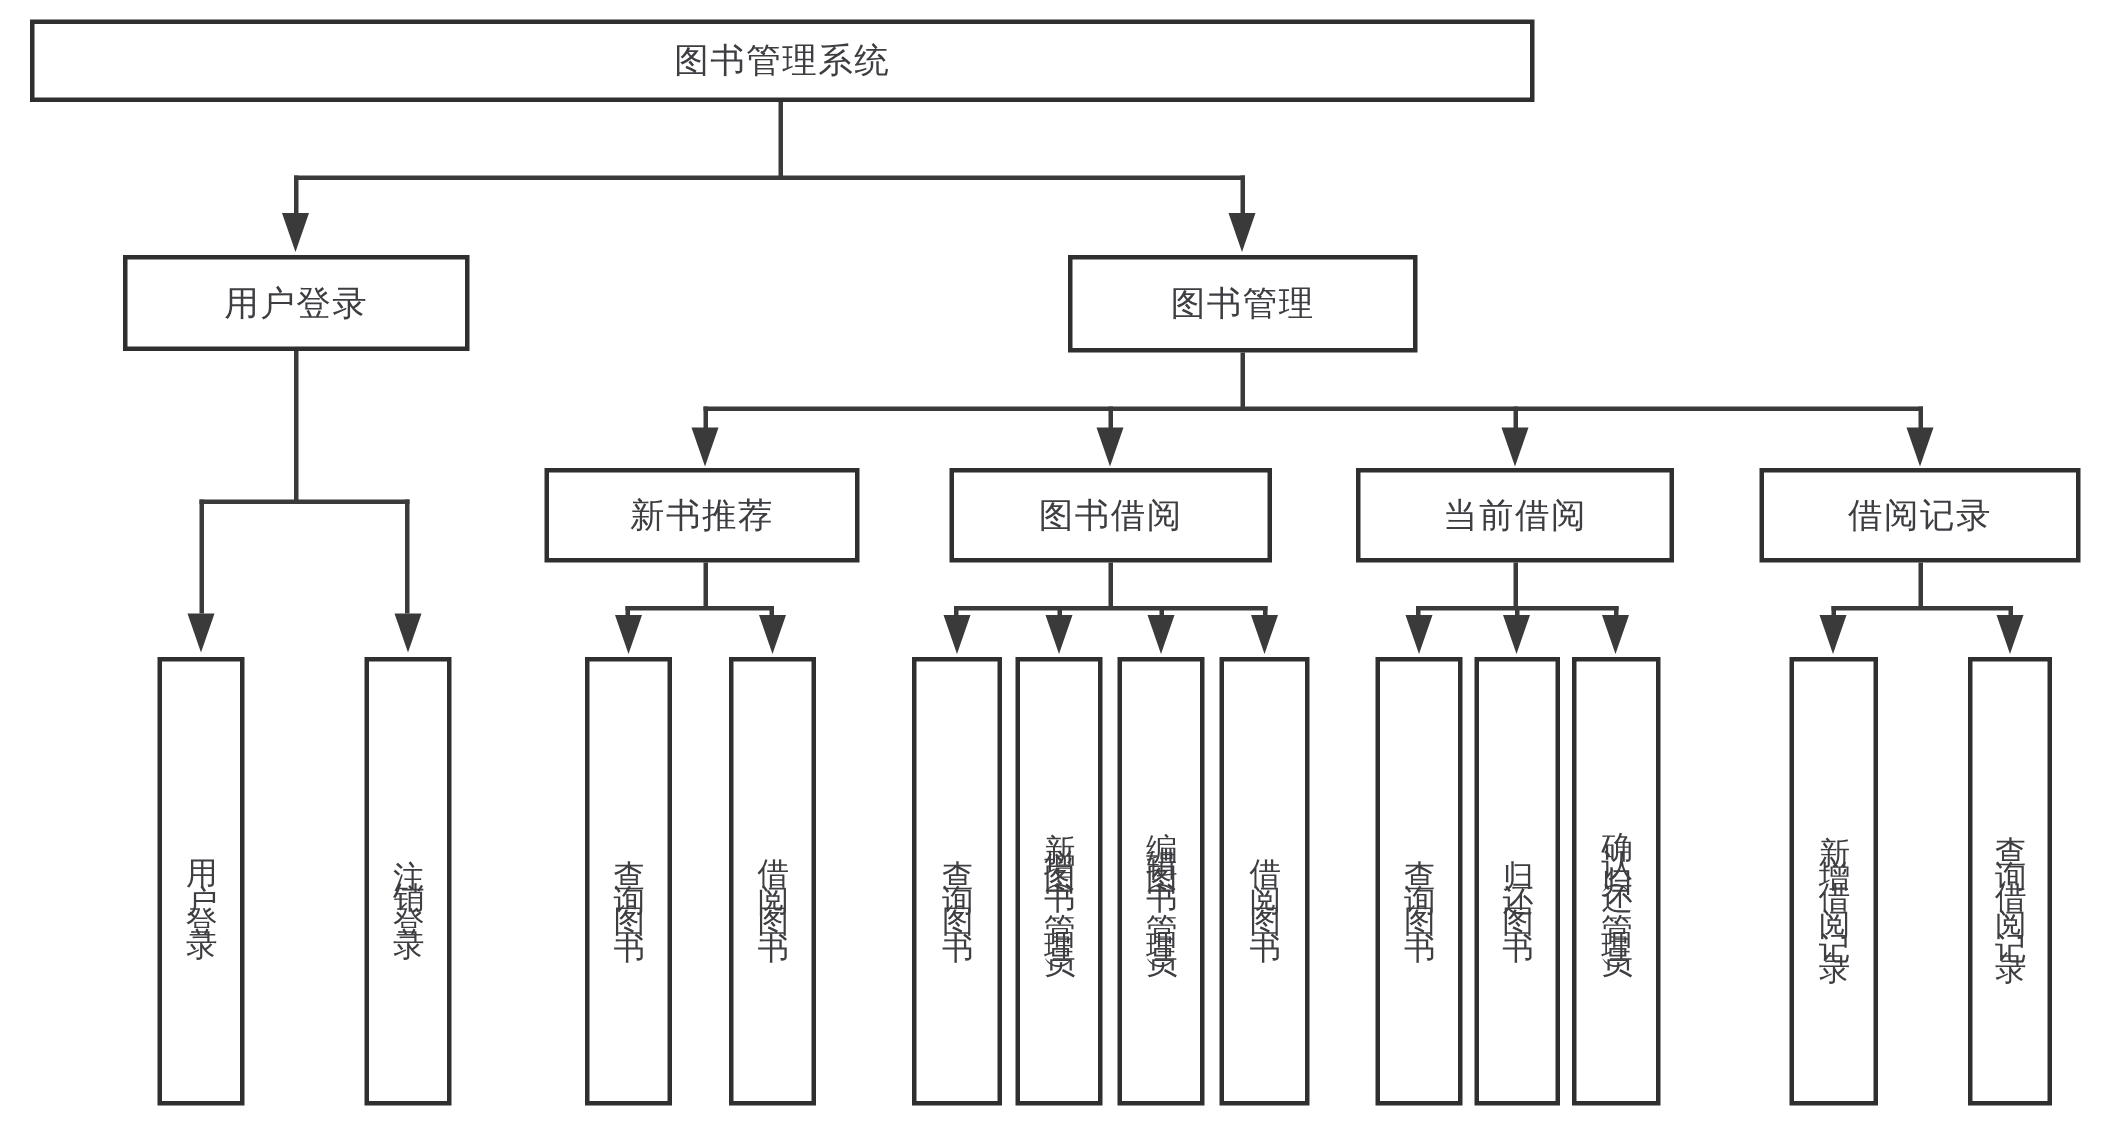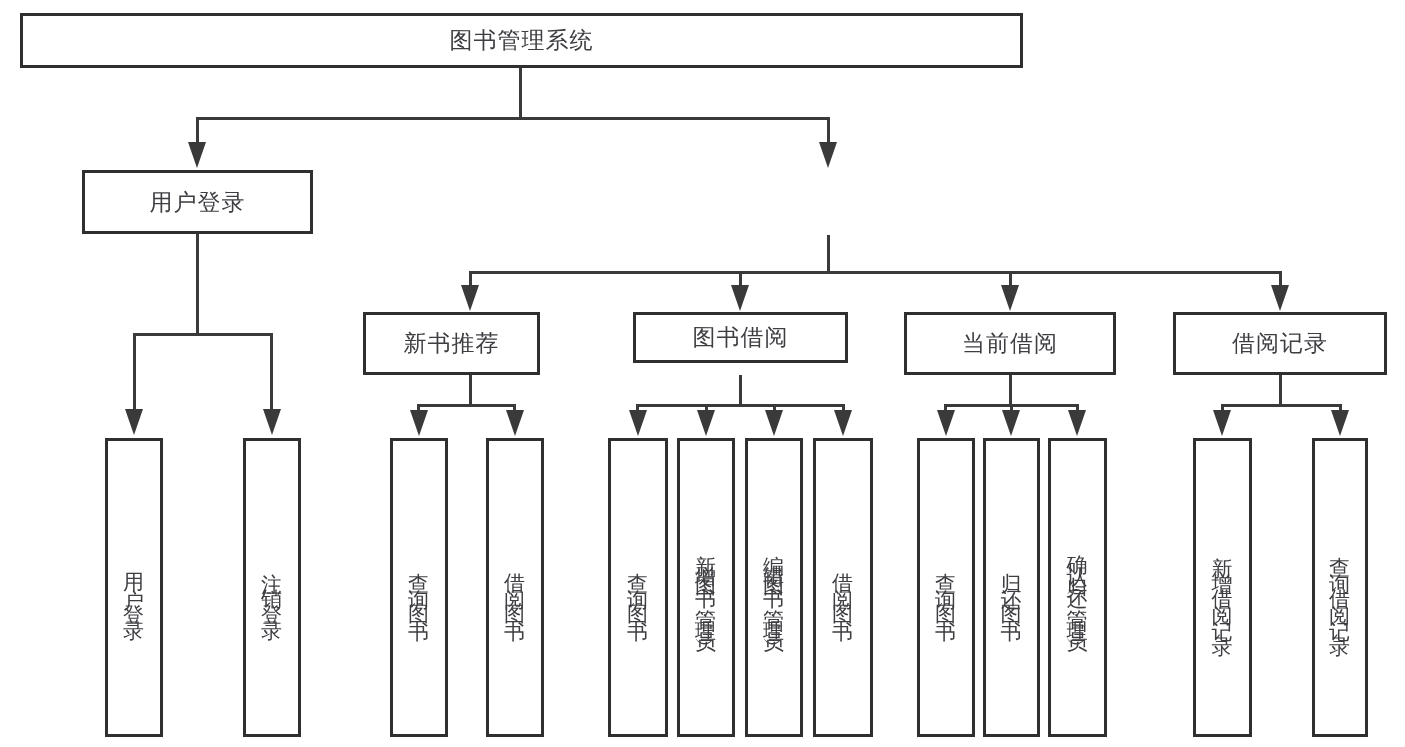--- a/index.html
+++ b/index.html
@@ -42,25 +42,28 @@
 
 <div class="stage">
 
   <div class="box" style="left:20px;top:13px;width:1003px;height:55px;">
     <span class="lbl">图书管理系统</span>
   </div>
 
   <div class="box" style="left:82px;top:170px;width:231px;height:64px;">
     <span class="lbl">用户登录</span>
   </div>
+  <div class="box" style="left:712px;top:170px;width:233px;height:65px;">
+    <span class="lbl">图书管理</span>
+  </div>
 
-  <div class="box" style="left:363px;top:312px;width:177px;height:63px;">
+  <div class="box" style="left:363px;top:312px;width:210px;height:63px;">
     <span class="lbl">新书推荐</span>
   </div>
-  <div class="box" style="left:633px;top:312px;width:215px;height:51px;">
+  <div class="box" style="left:633px;top:312px;width:215px;height:63px;">
     <span class="lbl">图书借阅</span>
   </div>
   <div class="box" style="left:1173px;top:312px;width:214px;height:63px;">
     <span class="lbl">借阅记录</span>
   </div>
   <div class="box" style="left:904px;top:312px;width:212px;height:63px;">
     <span class="lbl">当前借阅</span>
   </div>
 
   <div class="box leaf" style="left:105px;top:438px;width:58px;height:299px;">

